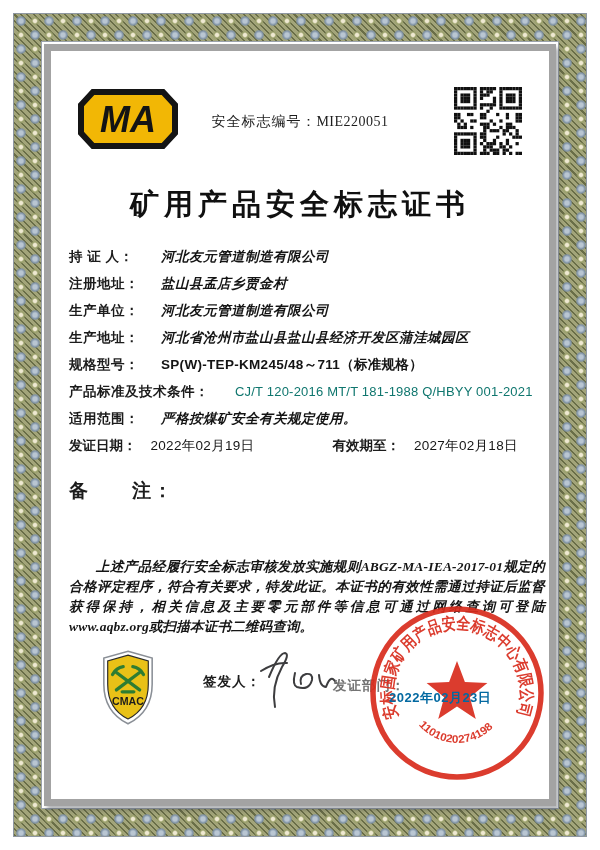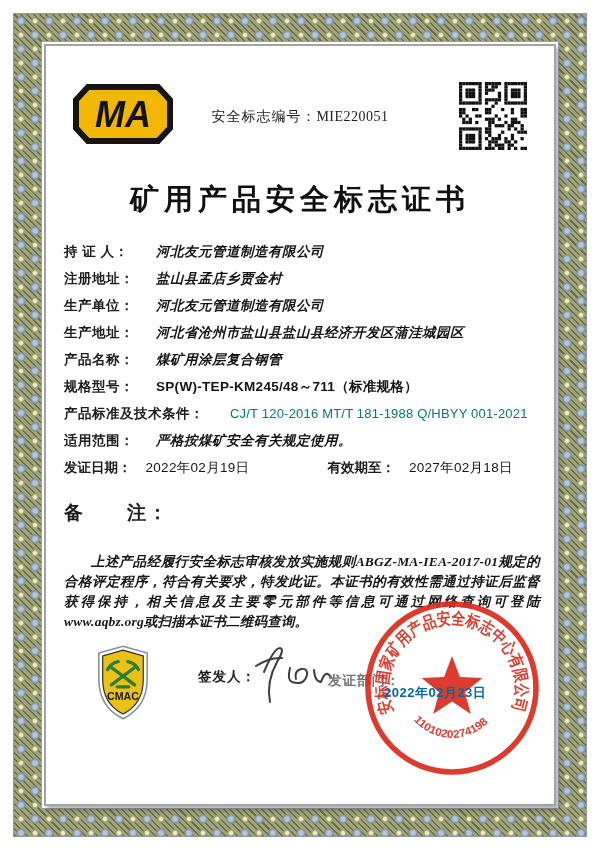--- a/index.html
+++ b/index.html
@@ -17,21 +17,21 @@
       radial-gradient(circle at 7px 7px,  #b9c6d2 2px, #7e91a4 4px, rgba(0,0,0,0) 5.5px),
       radial-gradient(circle at 21px 21px,#b9c6d2 2px, #7e91a4 4px, rgba(0,0,0,0) 5.5px),
       radial-gradient(circle at 21px 7px, #efe9d2 1.5px, #9aa06b 3px, rgba(0,0,0,0) 5px),
       radial-gradient(circle at 7px 21px, #efe9d2 1.5px, #9aa06b 3px, rgba(0,0,0,0) 5px),
       repeating-linear-gradient(45deg, rgba(62,68,44,.45) 0 1.5px, rgba(240,238,220,.22) 1.5px 4.5px);
     background-size:28px 28px,28px 28px,28px 28px,28px 28px,auto;
   }
   .band-inner-line{position:absolute;inset:41px;border:1px solid #9aa2ac;background:#fff;}
   .paper{
     position:absolute;inset:44px;background:#fff;
-    border:2px solid #a3a3a3;
+    border:7px solid #a3a3a3;
     box-shadow:3px 4px 4px rgba(40,45,55,.35);
   }
   
   .ma-logo{position:absolute;left:27px;top:38px;width:100px;height:60px;}
   .serial{position:absolute;left:0;right:0;top:62px;text-align:center;font-size:14px;color:#1d1d1d;letter-spacing:1px;}
   .serial .val{font-family:"Liberation Serif","DejaVu Serif",serif;letter-spacing:.5px;}
   .qr{position:absolute;right:27px;top:36px;width:68px;height:68px;}
   
   .title{
     position:absolute;left:0;right:0;top:134px;text-align:center;
@@ -318,24 +318,20 @@
     </div>
     <div class="frow">
       <span class="flabel">生产单位：</span>
       <span class="fval">河北友元管道制造有限公司</span>
     </div>
     <div class="frow">
       <span class="flabel">生产地址：</span>
       <span class="fval">河北省沧州市盐山县盐山县经济开发区蒲洼城园区</span>
     </div>
     <div class="frow">
-      <span class="flabel">产品名称：</span>
-      <span class="fval">煤矿用涂层复合钢管</span>
-    </div>
-    <div class="frow">
       <span class="flabel">规格型号：</span>
       <span class="fval code">SP(W)-TEP-KM245/48～711（标准规格）</span>
     </div>
     <div class="frow">
       <span class="flabel wide">产品标准及技术条件：</span>
       <span class="fval std">CJ/T 120-2016 MT/T 181-1988 Q/HBYY 001-2021</span>
     </div>
     <div class="frow">
       <span class="flabel">适用范围：</span>
       <span class="fval">严格按煤矿安全有关规定使用。</span>

